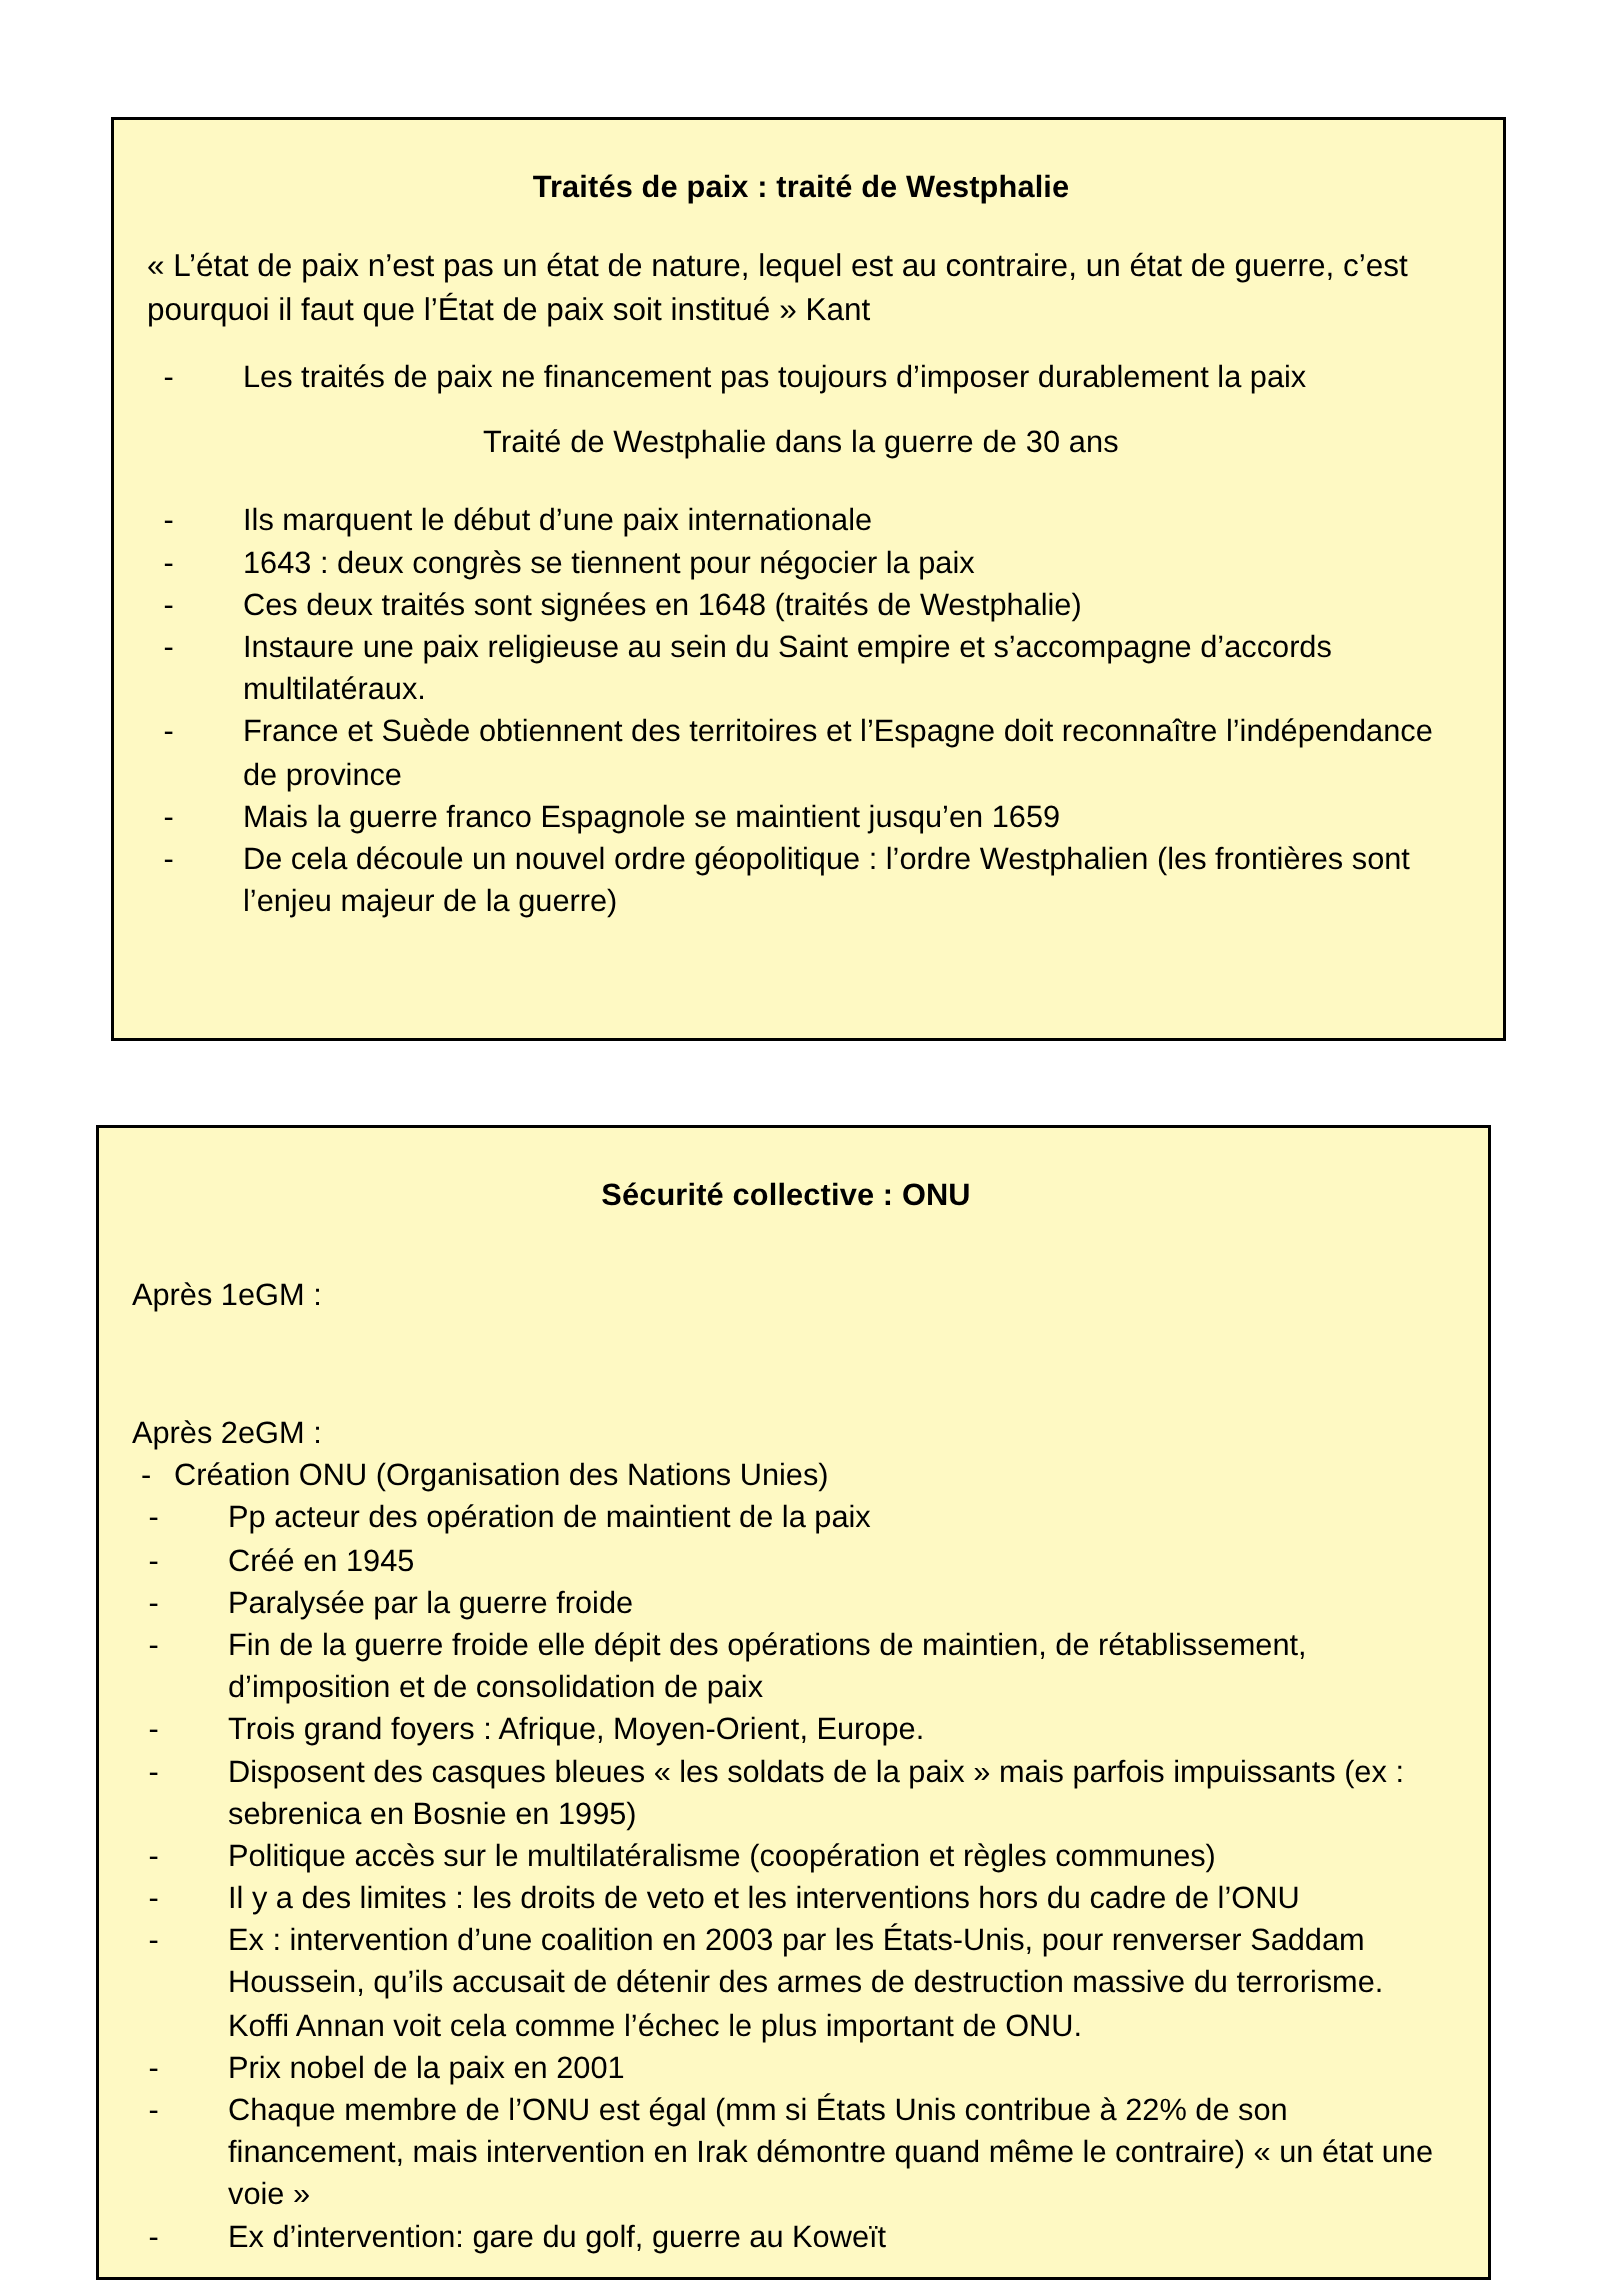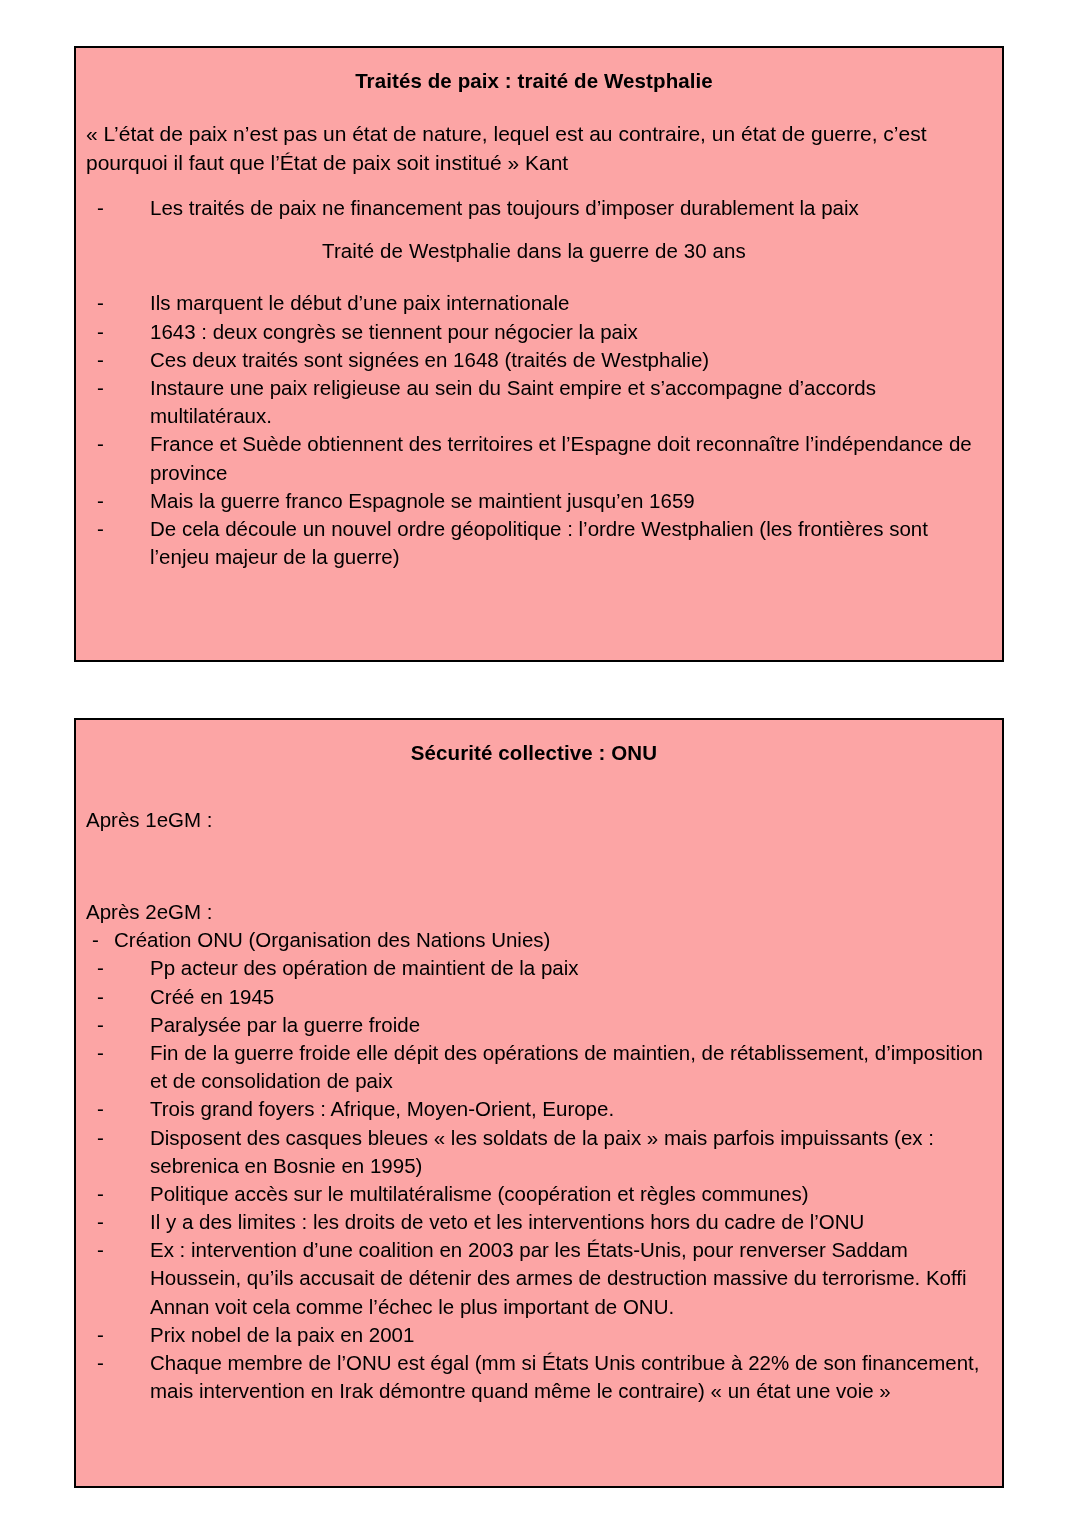--- a/index.html
+++ b/index.html
@@ -18,34 +18,35 @@
     position: relative;
     width: 1080px;
     height: 1527px;
     background: #ffffff;
     box-sizing: border-box;
   }
 
   .note-box {
     position: absolute;
     border: 2px solid #000000;
-    background: #fca5a5;
+    background: #fef9c3;
     box-sizing: border-box;
-    padding: 0;
+    padding: 12px;
+    margin-top: 32px;
   }
 
   #box-westphalie {
     left: 74px;
     top: 46px;
     width: 930px;
     height: 616px;
   }
 
   #box-onu {
-    left: 74px;
+    left: 64px;
     top: 718px;
     width: 930px;
     height: 770px;
   }
 
   .box-inner {
     padding: 14px 18px 10px 8px;
   }
 
   .doc-title {
@@ -192,18 +193,19 @@
         <li>Créé en 1945</li>
         <li>Paralysée par la guerre froide</li>
         <li>Fin de la guerre froide elle dépit des opérations de maintien, de rétablissement, d’imposition et de consolidation de paix</li>
         <li>Trois grand foyers : Afrique, Moyen-Orient, Europe.</li>
         <li>Disposent des casques bleues « les soldats de la paix » mais parfois impuissants (ex : sebrenica en Bosnie en 1995)</li>
         <li>Politique accès sur le multilatéralisme (coopération et règles communes)</li>
         <li>Il y a des limites : les droits de veto et les interventions hors du cadre de l’ONU</li>
         <li>Ex : intervention d’une coalition en 2003 par les États-Unis, pour renverser Saddam Houssein, qu’ils accusait de détenir des armes de destruction massive du terrorisme. Koffi Annan voit cela comme l’échec le plus important de ONU.</li>
         <li>Prix nobel de la paix en 2001</li>
         <li>Chaque membre de l’ONU est égal (mm si États Unis contribue à 22% de son financement, mais intervention en Irak démontre quand même le contraire) « un état une voie »</li>
+        <li>Ex d’intervention: gare du golf, guerre au Koweït</li>
       </ul>
 
     </div>
   </section>
 
 </div>
 
 </body></html>

